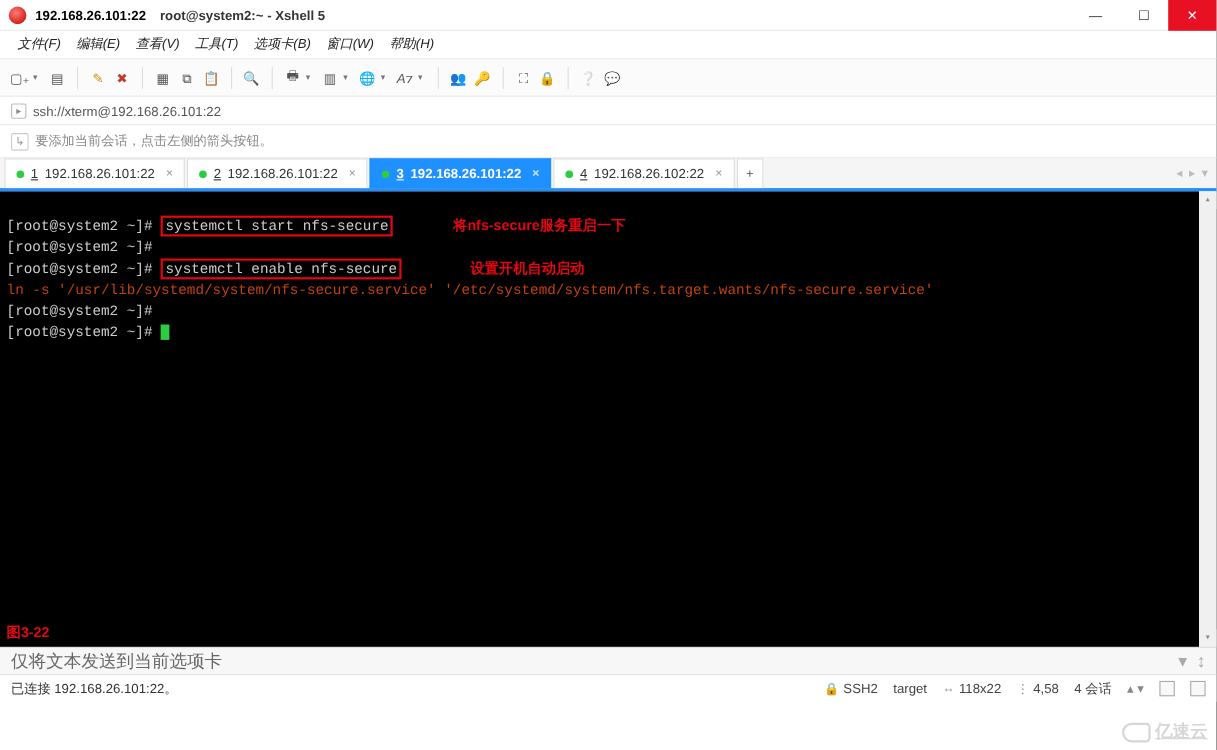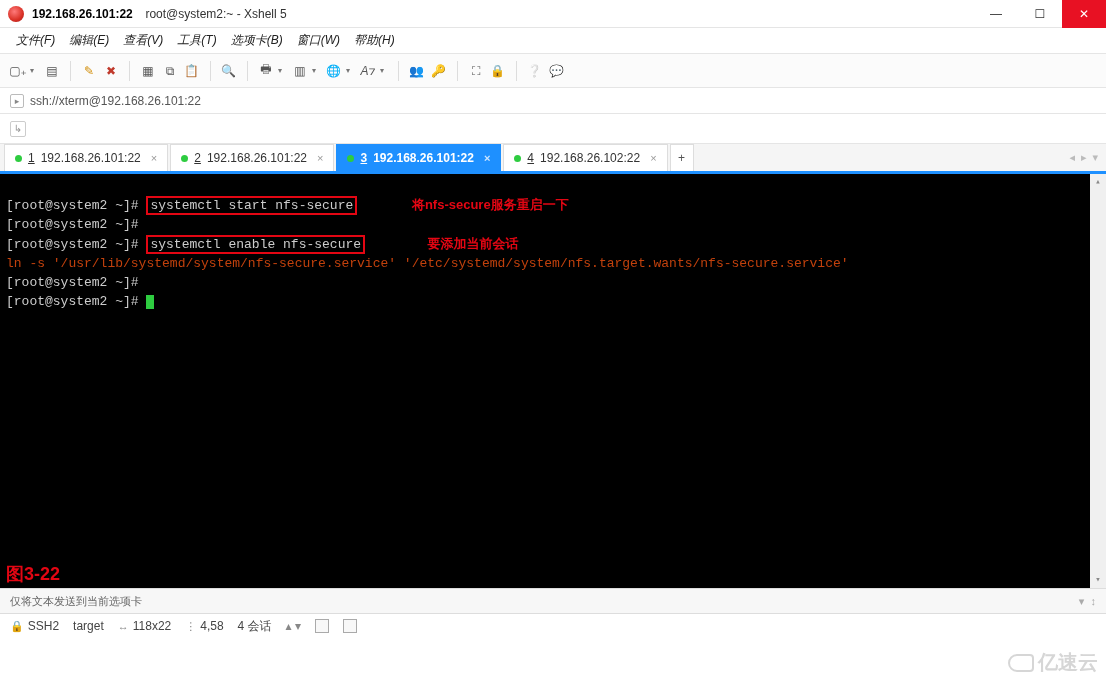--- a/index.html
+++ b/index.html
@@ -2,21 +2,21 @@
 <html><head>
 <meta charset="utf-8">
 <style>
 * { margin: 0; padding: 0; box-sizing: border-box; }
 body { font-family: "Microsoft YaHei", "Segoe UI", sans-serif; font-size: 12px; background: #fff; width: 1106px; height: 682px; overflow: hidden; position: relative; }
 
 
 .titlebar { height: 28px; background: #fff; display: flex; align-items: center; padding: 0 0 0 8px; border-bottom: 1px solid #e5e5e5; }
 .app-icon { width: 16px; height: 16px; background: radial-gradient(circle at 40% 35%, #ff7a7a 0%, #d93025 60%, #a01818 100%); border-radius: 50%; margin-right: 8px; }
 .title-text { font-weight: bold; font-size: 12px; }
-.title-sub { font-weight: normal; margin-left: 6px; color: #333; }
+.title-sub { font-weight: bold; margin-left: 6px; color: #333; }
 .win-controls { margin-left: auto; display: flex; }
 .win-btn { width: 44px; height: 28px; display: flex; align-items: center; justify-content: center; color: #333; }
 .win-btn.close { background: #e81123; color: #fff; }
 
 
 .menubar { height: 26px; background: #fff; display: flex; align-items: center; padding: 0 10px; gap: 2px; border-bottom: 1px solid #e5e5e5; font-style: italic; }
 .menu-item { padding: 4px 6px; color: #222; }
 
 
 .toolbar { height: 34px; background: #fbfbfb; display: flex; align-items: center; padding: 0 8px; gap: 2px; border-bottom: 1px solid #e5e5e5; }
@@ -48,32 +48,32 @@
 
 .terminal { background: #000; color: #ccc; font-family: "Consolas","Courier New",monospace; font-size: 13px; line-height: 19px; padding: 2px 6px; height: 414px; position: relative; white-space: pre; border-right:16px solid #f0f0f0;}
 .term-scrollbar { position:absolute; right:-16px; top:0; width:16px; height:100%; background:#f0f0f0;}
 .term-scroll-up, .term-scroll-down { position:absolute; left:0; width:16px; height:16px; background:#f0f0f0; color:#888; font-size:9px; text-align:center; line-height:16px;}
 .term-scroll-up{top:0;} .term-scroll-down{bottom:0;}
 .prompt { color: #ccc; }
 .redbox { border: 2px solid #e30613; padding: 0 2px; }
 .red-ann { color: #e30613; font-weight: bold; font-family:"Microsoft YaHei",sans-serif;text-align:right;}
 .path-text { color: #c2410c; }
 .cursor { background: #2ecc40; display: inline-block; width: 8px; height: 14px; vertical-align: middle; }
-.fig-label { position: absolute; left: 6px; bottom: 4px; color: #e30613; font-weight: bold; font-family:"Microsoft YaHei",sans-serif; font-size:18px;}
-
-
-.sendbar { height: 26px; background: #f7f7f7; padding: 0 10px; display:flex; align-items:center; color:#666; border-top:1px solid #ddd; border-bottom:1px solid #ddd; font-size:11px;}
+.fig-label { position: absolute; left: 6px; bottom: 4px; color: #e30613; font-weight: bold; font-family:"Microsoft YaHei",sans-serif; font-size:13px;}
+
+
+.sendbar { height: 26px; background: #f7f7f7; padding: 0 10px; display:flex; align-items:center; color:#666; border-top:1px solid #ddd; border-bottom:1px solid #ddd; font-size:16px;}
 .statusbar { height: 24px; background: #fff; display:flex; align-items:center; padding:0 10px; font-size:12px; color:#333; gap:14px;}
 .status-left { flex:1; }
 .status-seg { display:flex; align-items:center; gap:4px; color:#444;}
 .status-ico { color:#888; font-size:11px;}
 .caps { width:14px; height:14px; border:1px solid #aaa; background:#f8f8f8;}
 
 
-.watermark { position:absolute; right:8px; bottom:6px; color:#bbb; font-size:20px; font-weight:bold; display:flex; align-items:center; gap:4px; opacity:.6;}
+.watermark { position:absolute; right:8px; bottom:6px; color:#bbb; font-size:16px; font-weight:bold; display:flex; align-items:center; gap:4px; opacity:.6;text-decoration:underline;}
 .watermark .wm-icon { width:26px; height:18px; border:2px solid #bbb; border-radius:9px 4px 4px 9px; position:relative;}
 </style>
 </head>
 <body>
 
 <div class="titlebar">
   <span class="app-icon"></span>
   <span class="title-text">192.168.26.101:22</span>
   <span class="title-sub">&nbsp;&nbsp;<span>root@system2:~</span> - <span>Xshell 5</span></span>
   <div class="win-controls">
@@ -136,20 +136,21 @@
   <span class="tool-ico">💬</span>
 </div>
 
 <div class="addrbar">
   <span class="addr-icon">▸</span>
   <span>ssh://xterm@192.168.26.101:22</span>
 </div>
 
 <div class="hintbar">
   <span class="hint-icon">↳</span>
+  <span>要添加当前会话，点击左侧的箭头按钮。</span>
 </div>
 
 <div class="tabbar">
   <div class="tab">
       <span class="dot"></span>
       <span class="num">1</span>
       <span>192.168.26.101:22</span>
       <span class="closex">×</span>
     </div>
   <div class="tab">
@@ -175,37 +176,38 @@
   <div class="tab-nav">
     <span>◂</span>
     <span>▸</span>
     <span>▾</span>
   </div>
 </div>
 
 <div class="terminal">
 <span class="prompt">[root@system2 ~]#</span> <span class="redbox">systemctl start nfs-secure</span>       <span class="red-ann">将nfs-secure服务重启一下</span>
 <span class="prompt">[root@system2 ~]#</span>
-<span class="prompt">[root@system2 ~]#</span> <span class="redbox">systemctl enable nfs-secure</span>        <span class="red-ann">要添加当前会话</span>
+<span class="prompt">[root@system2 ~]#</span> <span class="redbox">systemctl enable nfs-secure</span>        <span class="red-ann">设置开机自动启动</span>
 <span class="path-text">ln -s '/usr/lib/systemd/system/nfs-secure.service' '/etc/systemd/system/nfs.target.wants/nfs-secure.service'</span>
 <span class="prompt">[root@system2 ~]#</span>
 <span class="prompt">[root@system2 ~]#</span> <span class="cursor"></span>
 <div class="fig-label">图3-22</div>
 <div class="term-scrollbar">
   <div class="term-scroll-up">▴</div>
   <div class="term-scroll-down">▾</div>
 </div>
 </div>
 
 <div class="sendbar">
   <span>仅将文本发送到当前选项卡</span>
   <span style="margin-left:auto;color:#aaa;">▾&nbsp;&nbsp;↕</span>
 </div>
 
 <div class="statusbar">
+  <span class="status-left">已连接 192.168.26.101:22。</span>
   <span class="status-seg">
       <span class="status-ico">🔒</span>
       <span>SSH2</span>
     </span>
   <span class="status-seg">target</span>
   <span class="status-seg">
       <span class="status-ico">↔</span>
       <span>118x22</span>
     </span>
   <span class="status-seg">

